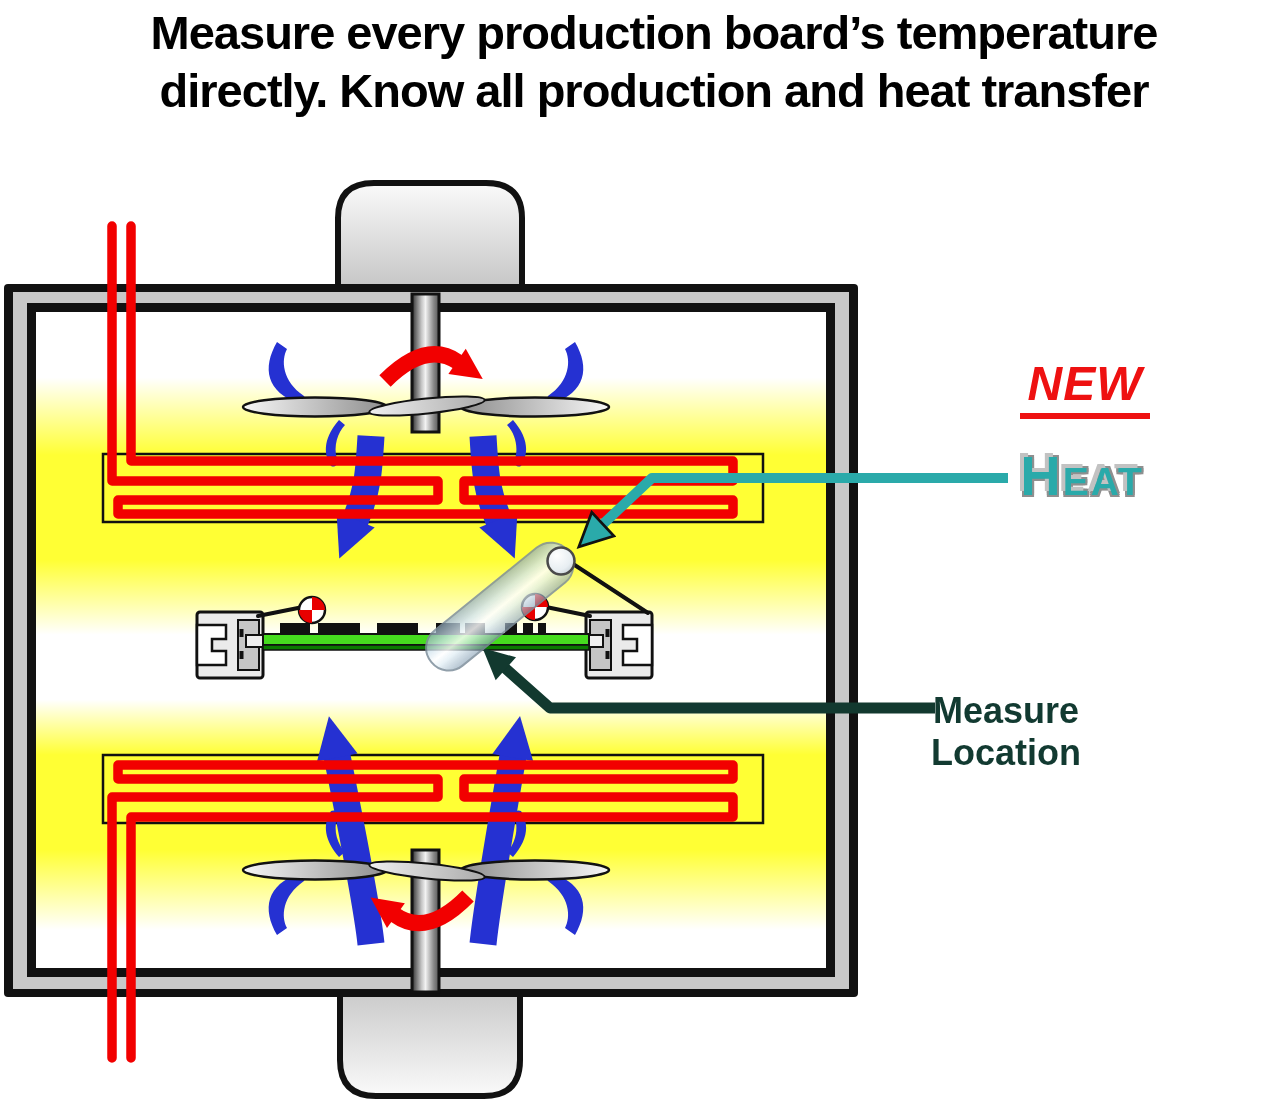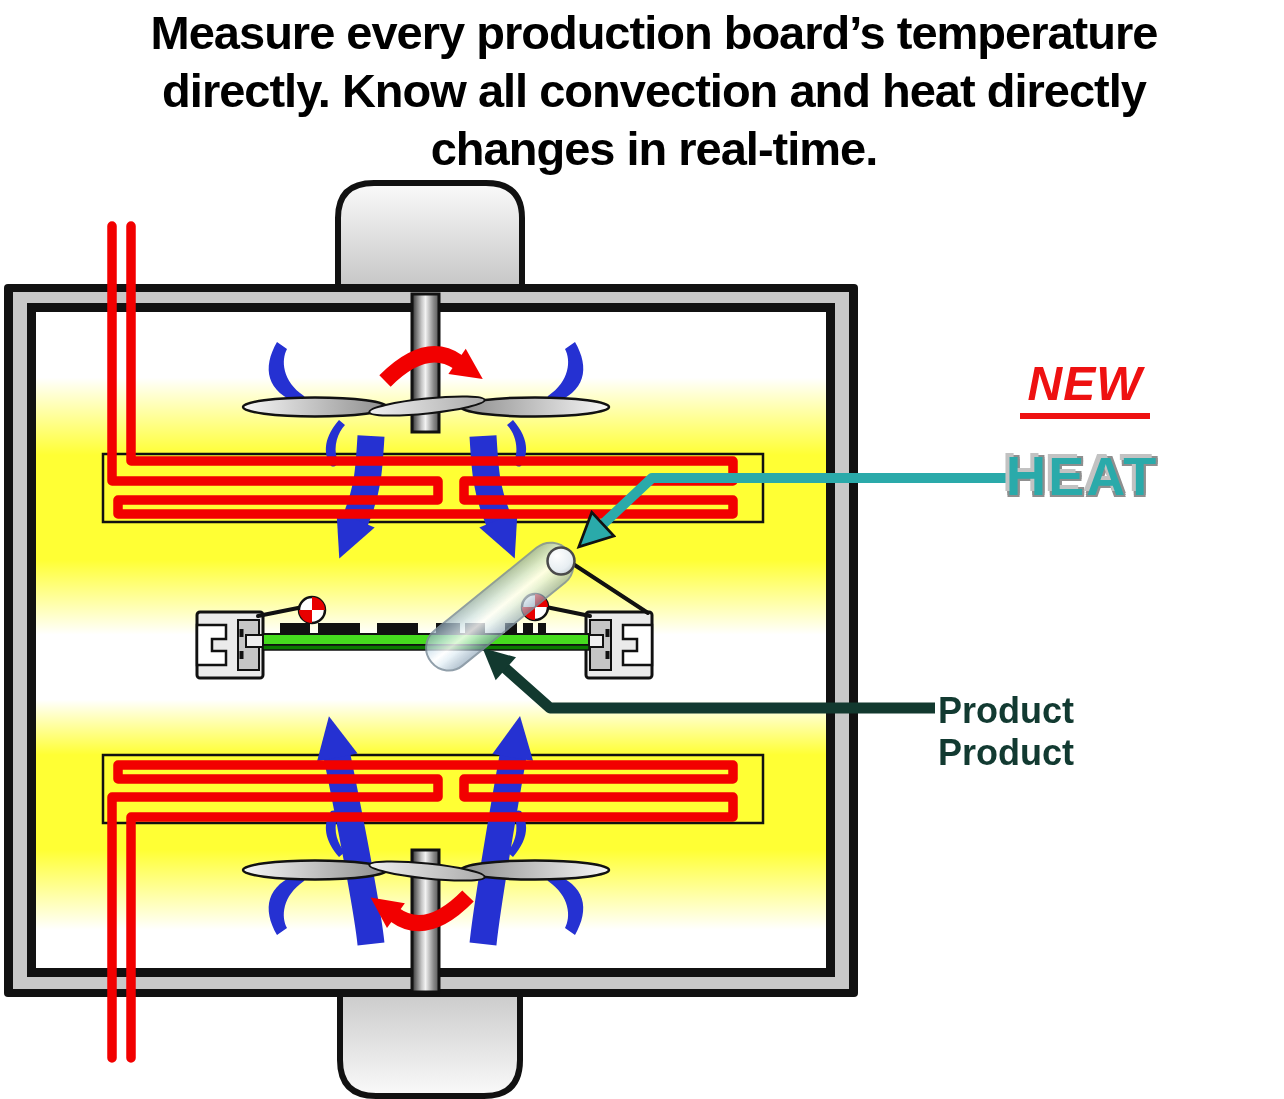--- a/index.html
+++ b/index.html
@@ -15,21 +15,21 @@
                   color:var(--new-red,#EE1111);border-bottom:6px solid var(--new-red,#EE1111);
                   padding:0 8px 2px;letter-spacing:1px;}
 
   .tech{position:absolute;left:880px;top:446px;width:404px;text-align:center;
         color:var(--accent-teal,#2AAAAA);font-weight:bold;letter-spacing:2px;
         text-shadow:-4px -4px 0 #C2C2C2,2px 2px 0 #8F8F8F,-2px -2px 0 #8F8F8F,
                     2px -2px 0 #8F8F8F,-2px 2px 0 #8F8F8F,0 2px 0 #8F8F8F,
                     2px 0 0 #8F8F8F,0 -2px 0 #8F8F8F,-2px 0 0 #8F8F8F;}
   .tech .tw{height:60px;line-height:60px;white-space:nowrap;}
   .tech .twb{font-size:56px;}
-  .tech .tws{font-size:54px;}
+  .tech .tws{font-size:39px;}
 
   .product{position:absolute;left:880px;top:690px;width:252px;text-align:center;
            font-weight:bold;font-size:36px;line-height:42px;color:var(--product-green,#123A31);}
 </style>
 </head>
 <body>
 
 <div class="stage">
 
 <svg width="1284" height="1099" viewBox="0 0 1284 1099">
@@ -204,27 +204,26 @@
   <g transform="rotate(-39 500 607)" opacity="0.85">
     <rect x="412" y="584" width="176" height="45" rx="22" fill="url(#sensorG)" stroke="#7E8F9C" stroke-width="2"></rect>
   </g>
   <circle cx="561" cy="561" r="13.5" fill="url(#ballG)" stroke="#4A4A4A" stroke-width="2.5"></circle>
 
   <path d="M1008,478 H652 L602,525" fill="none" stroke="#2AAAAA" stroke-width="10" stroke-linejoin="round" marker-end="url(#mTeal)"></path>
 </svg>
 
 <div class="title">
   <div>Measure every production board’s temperature</div>
-  <div>directly. Know all convection and heat directly</div>
-  <div>changes in real-time.</div>
+  <div>directly. Know all production and heat transfer</div>
 </div>
 
 <div class="new-badge">
   <span>NEW</span>
 </div>
 
 <div class="tech">
       <div class="tw"><span class="twb">H</span><span class="tws">EAT</span></div>
     </div>
 
-<div class="product">Product Product</div>
+<div class="product">Measure Location</div>
 
 </div>
 
 </body></html>

